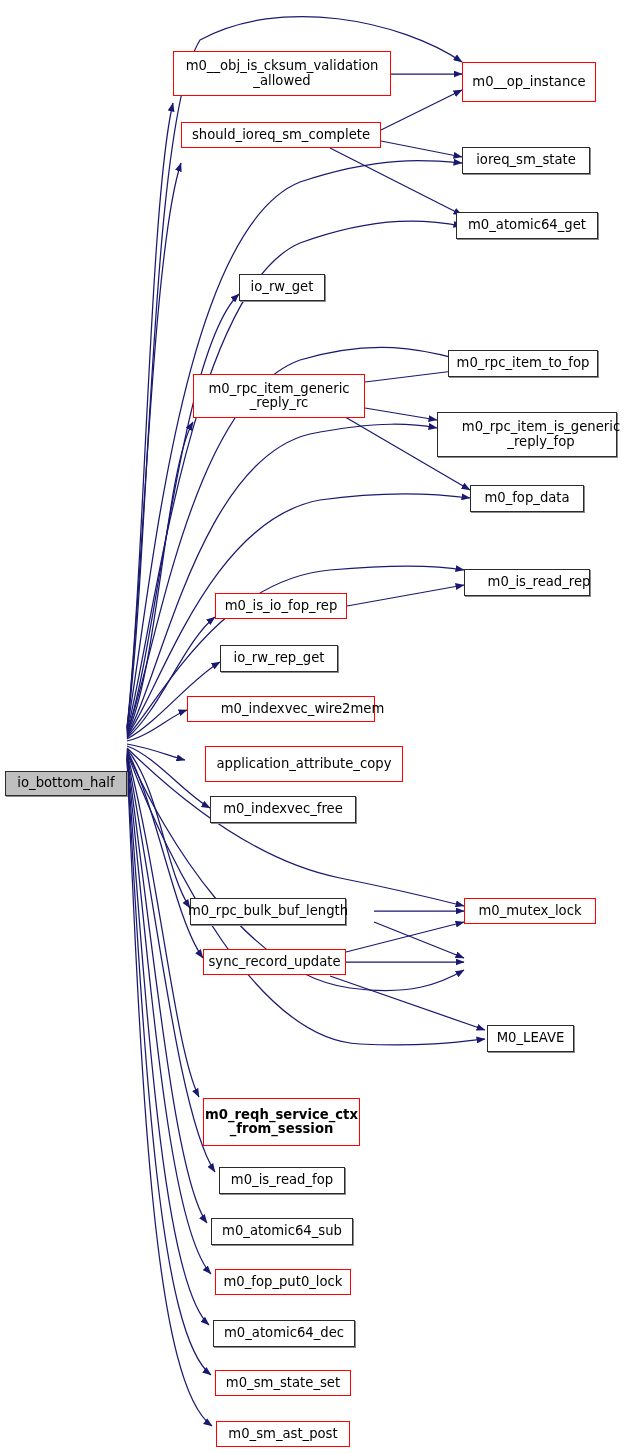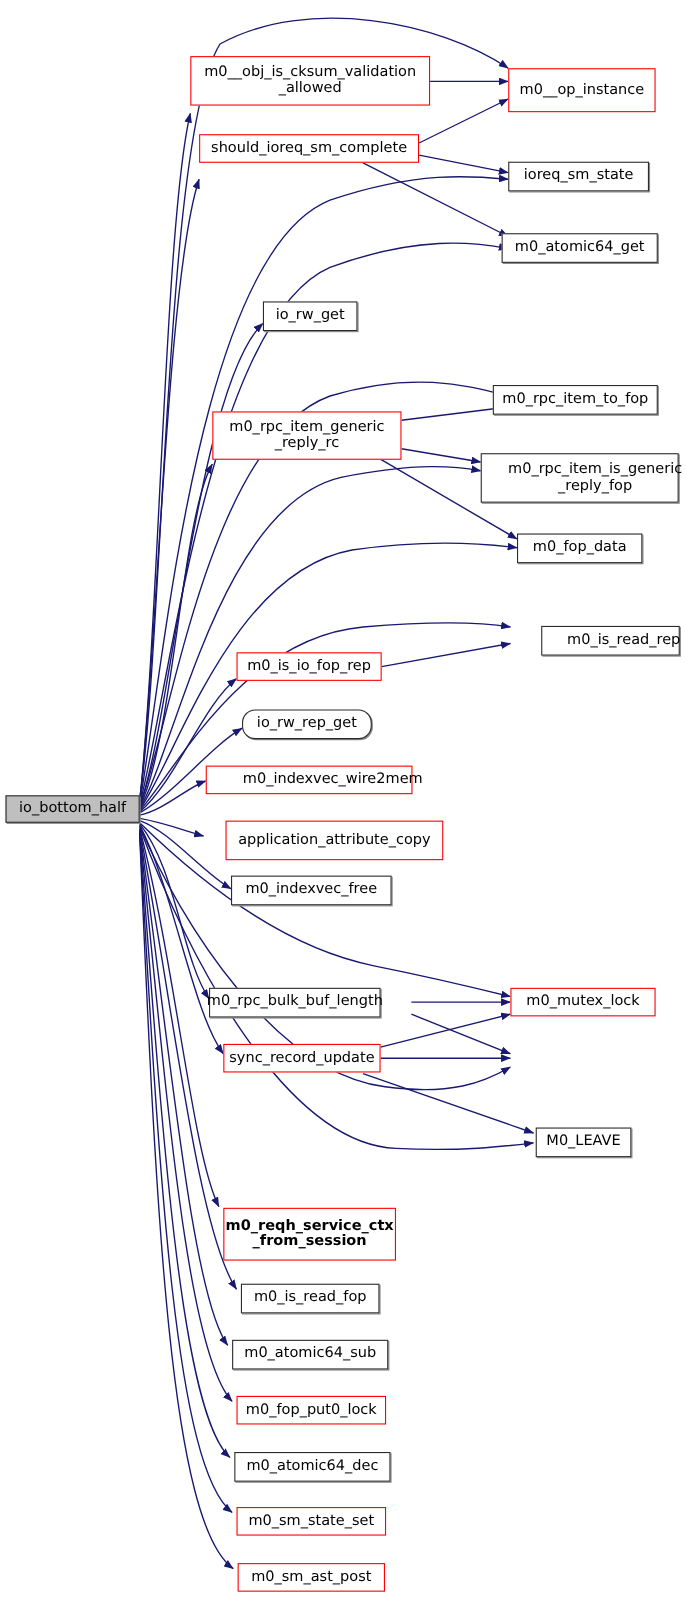--- a/index.html
+++ b/index.html
@@ -5,21 +5,21 @@
   html,body{margin:0;padding:0;background:#ffffff;}
   body{width:624px;height:1453px;position:relative;overflow:hidden;
        font-family:"DejaVu Sans","Liberation Sans",sans-serif;}
   #canvas{position:absolute;left:0;top:0;width:624px;height:1453px;}
   svg.edges{position:absolute;left:0;top:0;width:624px;height:1453px;pointer-events:none;}
   .node{position:absolute;box-sizing:border-box;display:flex;align-items:center;
         justify-content:center;text-align:center;background:#ffffff;
         font-size:13.2px;color:#000000;line-height:1.08;white-space:pre-line;}
   .node.black{border:1px solid #2b2b2b;box-shadow:1px 1px 0 0 #8a8a8a;}
   .node.red{border:1px solid #ff0000;}
-  .node.current{border:1px solid #2b2b2b;background:#bfbfbf;box-shadow:1px 1px 0 0 #8a8a8a;}
+  .node.current{border:1px solid #2b2b2b;background:#bfbfbf;box-shadow:1px 1px 0 0 #8a8a8a;margin-top:48px;}
 </style>
 </head>
 <body>
 
 <div id="canvas">
 
 <svg class="edges" viewBox="0 0 624 1453">
   <defs>
     <marker id="ah" markerWidth="9" markerHeight="7" refX="8.5" refY="3.5" orient="auto" markerUnits="userSpaceOnUse">
       <path d="M0,0 L9,3.5 L0,7 z" fill="#191970"></path>
@@ -129,25 +129,25 @@
 <div class="node black" style="left:448px;top:350px;width:150px;height:27px;">m0_rpc_item_to_fop</div>
 
 <div class="node red" style="left:193px;top:374px;width:172px;height:44px;">m0_rpc_item_generic
 _reply_rc</div>
 
 <div class="node black" style="left:437px;top:412px;width:180px;height:45px;padding-left:28px;">m0_rpc_item_is_generic
 _reply_fop</div>
 
 <div class="node black" style="left:470px;top:485px;width:114px;height:27px;">m0_fop_data</div>
 
-<div class="node black" style="left:492px;top:569px;width:126px;height:27px;padding-left:24px;">m0_is_read_rep</div>
+<div class="node black" style="left:464px;top:569px;width:126px;height:27px;padding-left:24px;">m0_is_read_rep</div>
 
 <div class="node red" style="left:215px;top:593px;width:132px;height:26px;">m0_is_io_fop_rep</div>
 
-<div class="node black" style="left:220px;top:645px;width:118px;height:27px;border-radius:12px;">io_rw_rep_get</div>
+<div class="node black" style="left:220px;top:645px;width:118px;height:27px;">io_rw_rep_get</div>
 
 <div class="node red" style="left:187px;top:696px;width:188px;height:26px;padding-left:43px;">m0_indexvec_wire2mem</div>
 
 <div class="node red" style="left:185px;top:746px;width:198px;height:36px;margin-left:20px;">application_attribute_copy</div>
 
 <div class="node black" style="left:210px;top:796px;width:146px;height:27px;">m0_indexvec_free</div>
 
 <div class="node black" style="left:190px;top:898px;width:156px;height:27px;">m0_rpc_bulk_buf_length</div>
 
 <div class="node red" style="left:464px;top:898px;width:132px;height:26px;">m0_mutex_lock</div>

